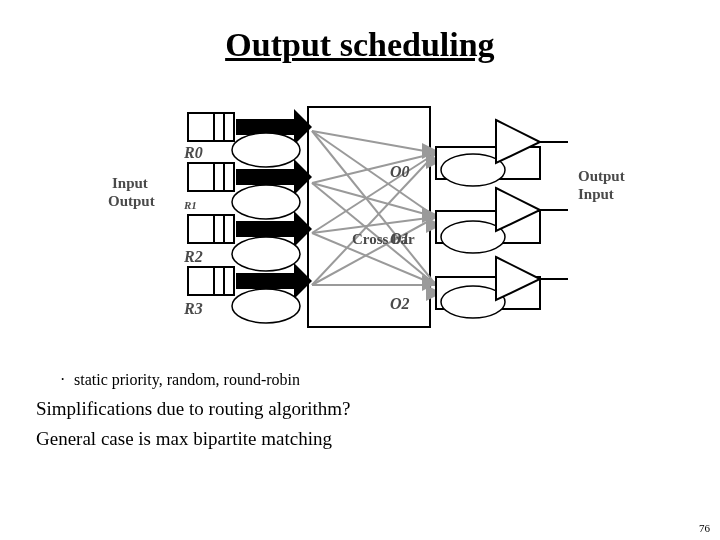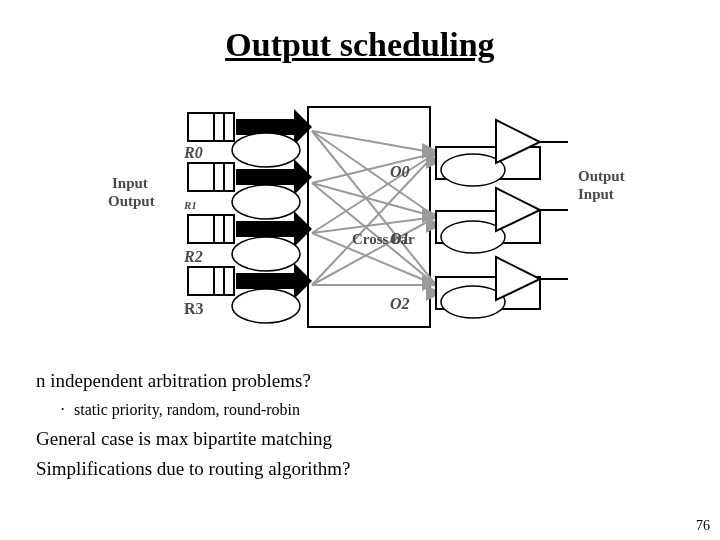--- a/index.html
+++ b/index.html
@@ -64,21 +64,21 @@
     font-family: "Liberation Serif", serif;
   }
   .b2 .dot {
     display: inline-block;
     width: 14px;
   }
   #pagenum {
     position: absolute;
     right: 10px;
     bottom: 6px;
-    font-size: 14px;
+    font-size: 11px;
     color: #000000;
     font-family: "Liberation Serif", serif;
     margin-left: 28px;
   }
 </style>
 </head>
 <body>
 
 <div id="slide">
 
@@ -167,39 +167,38 @@
         <line x1="528" y1="115" x2="556" y2="115" stroke="#000000" stroke-width="2"></line>
         <polygon points="484,162 528,184 484,205" fill="#ffffff" stroke="#000000" stroke-width="2"></polygon>
         <line x1="528" y1="184" x2="556" y2="184" stroke="#000000" stroke-width="2"></line>
       </g>
     </svg>
 
     
     <div class="fig-label" style="left:172px; top:49px; font-size:16px; font-style:italic;">R0</div>
     <div class="fig-label" style="left:172px; top:101px; font-size:11px; font-style:italic;">R1</div>
     <div class="fig-label" style="left:172px; top:153px; font-size:16px; font-style:italic;">R2</div>
-    <div class="fig-label" style="left:172px; top:205px; font-size:16px; ">R3</div>
+    <div class="fig-label" style="left:172px; top:205px; font-size:16px; font-style:italic;">R3</div>
 
     <div class="fig-label" style="left:378px; top:68px; font-size:16px; font-style:italic;font-family:Liberation Serif, serif;">O0</div>
     <div class="fig-label" style="left:378px; top:135px; font-size:16px; font-style:italic;">O1</div>
     <div class="fig-label" style="left:378px; top:200px; font-size:16px; font-style:italic;">O2</div>
 
     <div class="fig-label" style="left:100px; top:79px;">Input</div>
     <div class="fig-label" style="left:96px; top:97px;">Output</div>
 
     <div class="fig-label" style="left:340px; top:135px;">Cross bar</div>
 
     <div class="fig-label" style="left:566px; top:72px;">Output</div>
     <div class="fig-label" style="left:566px; top:90px;">Input</div>
   </div>
 
   <div id="bullets">
-    <div class="b1">n independent arbitration problems?</div>
     <div class="b2">
       <span class="dot">·</span><span>static priority, random, round-robin</span>
     </div>
+    <div class="b1">Simplifications due to routing algorithm?</div>
     <div class="b1">General case is max bipartite matching</div>
-    <div class="b1">Simplifications due to routing algorithm?</div>
   </div>
 
   <div id="pagenum">76</div>
 
 </div>
 
 </body></html>

